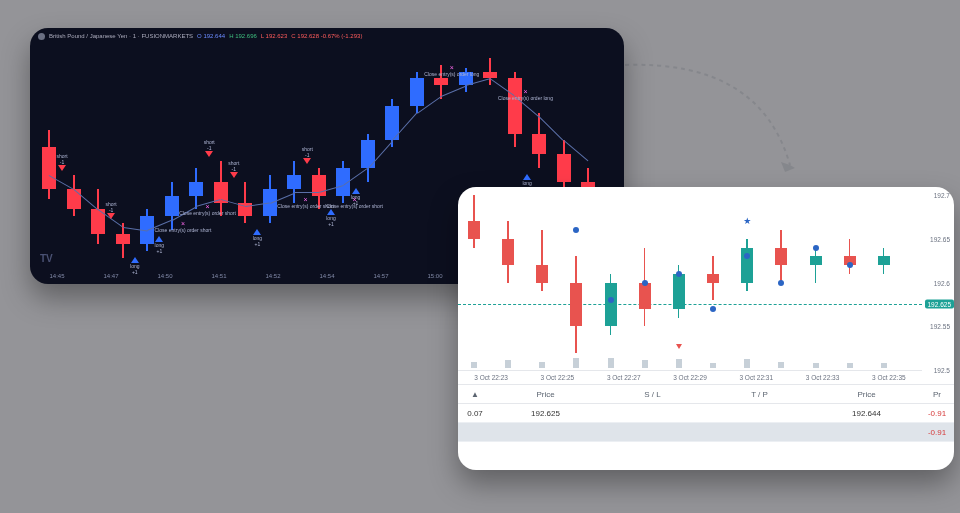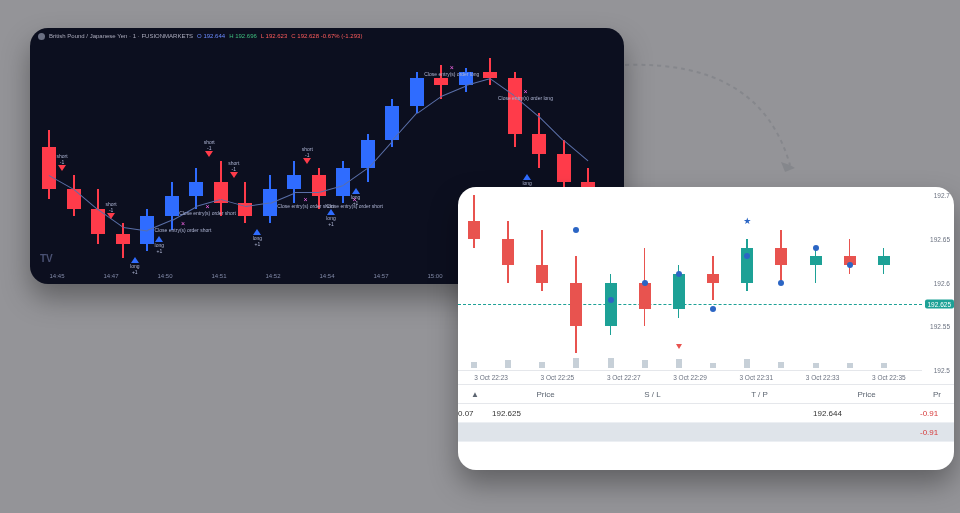--- a/index.html
+++ b/index.html
@@ -43,21 +43,21 @@
 .l-star{position:absolute;color:#2b65c4;font-size:9px;transform:translate(-50%,-50%)}
 .l-tri-dn{width:0;height:0;border-left:3px solid transparent;border-right:3px solid transparent;border-top:5px solid #e8534f;position:absolute;transform:translateX(-50%)}
 
 
 .l-table{position:absolute;left:0;right:0;top:197px;bottom:0;font-size:8px;color:#333}
 .l-thead{display:flex;height:18px;border-top:1px solid #e5e7eb;border-bottom:1px solid #e5e7eb;align-items:center;background:#fff}
 .l-th{flex:1;text-align:center;color:#5b6470}
 .l-th.sm{flex:0 0 34px}
 .l-row{display:flex;height:18px;align-items:center;border-bottom:1px solid #eceff3}
 .l-row.sel{background:#dfe4ea}
-.l-td{flex:1;text-align:left}
+.l-td{flex:1;text-align:center}
 .l-td.sm{flex:0 0 34px}
 .neg{color:#d63a3a}
 
 
 .big-arrow{position:absolute;left:620px;top:55px;width:200px;height:140px;pointer-events:none}
 .big-arrow svg{width:100%;height:100%;opacity:.22}
 </style>
 </head>
 <body>
 

